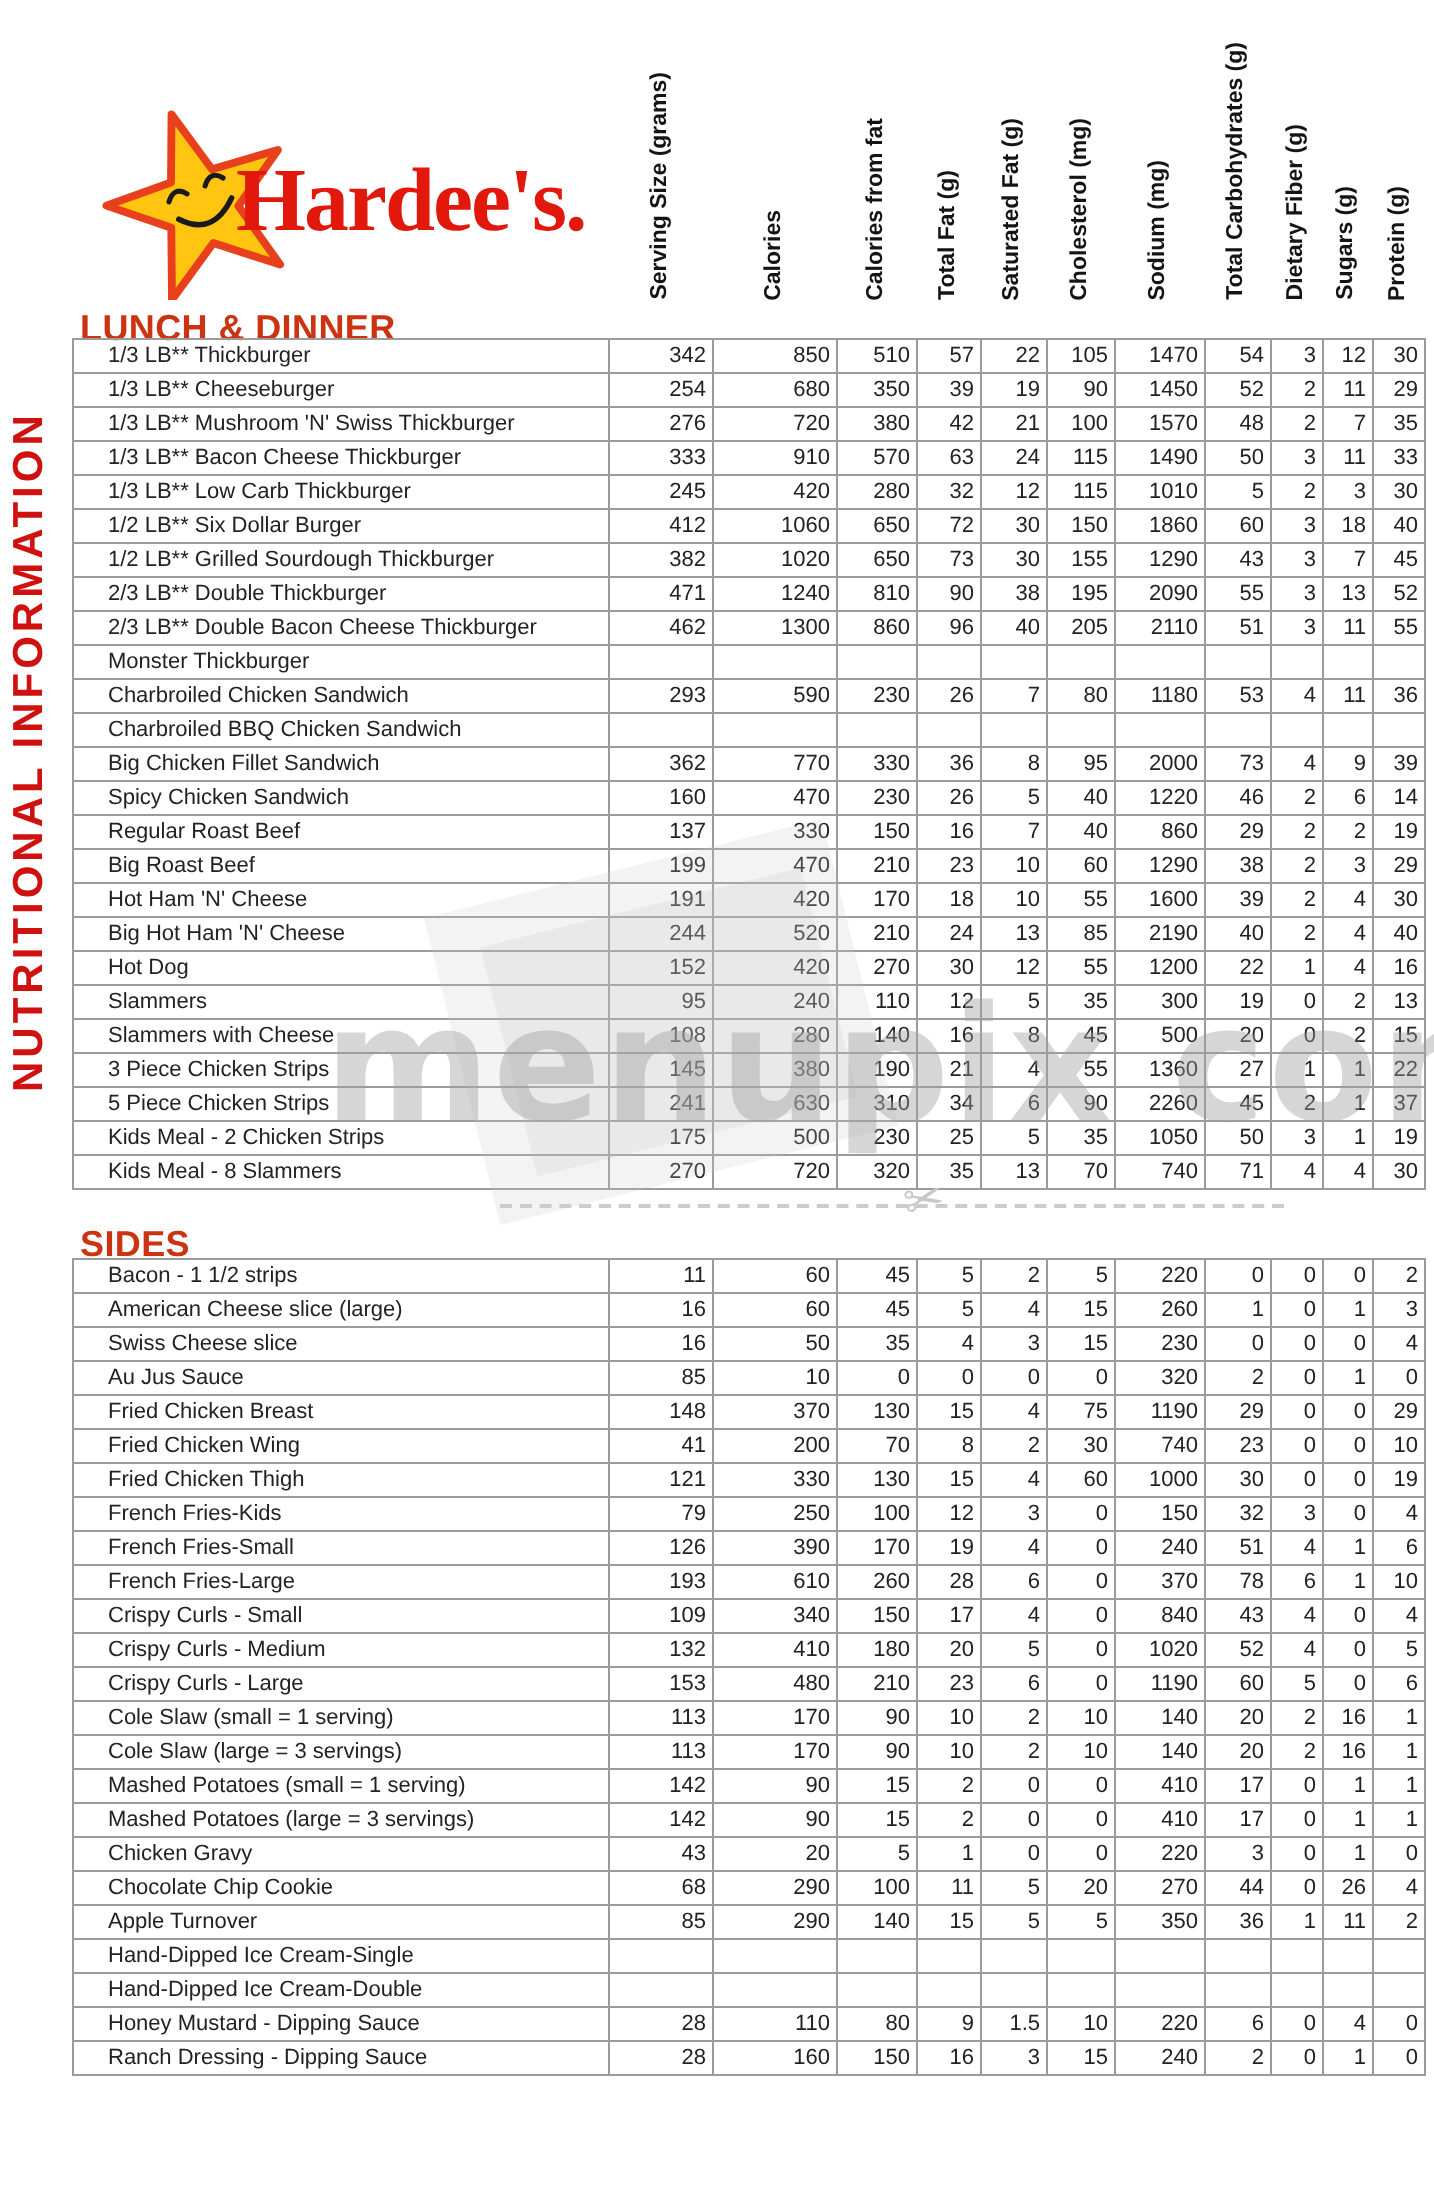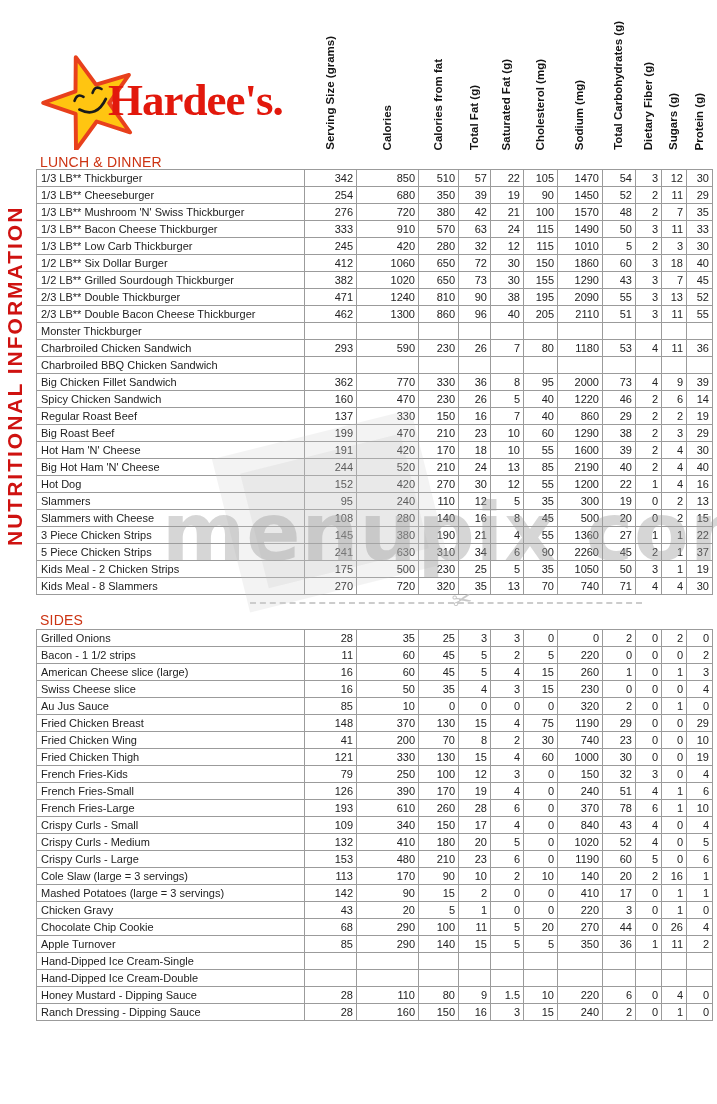--- a/index.html
+++ b/index.html
@@ -1,21 +1,21 @@
 <!DOCTYPE html>
 <html><head>
 <meta charset="utf-8">
 <style>
   html,body{margin:0;padding:0;}
   body{
     width:717px;height:1104px;position:relative;background:#ffffff;
     font-family:"Liberation Sans",sans-serif;overflow:hidden;
   }
   
-  .logo{position:absolute;left:40px;top:48px;width:300px;height:105px;}
+  .logo{position:absolute;left:50px;top:48px;width:300px;height:105px;}
   .logo svg{position:absolute;left:0;top:4px;}
   .wordmark{
     position:absolute;left:68px;top:26px;
     font-family:"Liberation Serif",serif;font-weight:bold;
     font-size:45px;color:#e2180c;letter-spacing:-1px;white-space:nowrap;
   }
   
   .vtitle{position:absolute;left:4px;top:152px;height:394px;display:flex;align-items:flex-end;}
   .vtitle span{
     writing-mode:vertical-rl;transform:rotate(180deg);
@@ -26,38 +26,38 @@
   .colheads{position:absolute;left:36px;top:0;width:676px;height:150px;display:flex;align-items:flex-end;}
   .colheads .spacer{width:268px;height:1px;}
   .hcell{display:flex;justify-content:center;align-items:flex-end;}
   .hcell span{
     writing-mode:vertical-rl;transform:rotate(180deg);
     font-weight:bold;font-size:11.5px;color:#141414;
     white-space:nowrap;line-height:1.1;padding-bottom:4px;
   }
   
   .section-title{
-    position:absolute;left:40px;font-weight:normal;font-size:14px;color:#cc3312;
+    position:absolute;left:40px;font-weight:bold;font-size:18px;color:#cc3312;
     letter-spacing:0.2px;white-space:nowrap;
   }
   #lunch-title{top:154px;}
   #sides-title{top:612px;}
   
   table.nutri{
     position:absolute;left:36px;width:676px;
     border-collapse:collapse;table-layout:fixed;
     background:transparent;
   }
   #lunch-table{top:169px;}
   #sides-table{top:629px;}
   .nutri td{
     border:1px solid #9b9b9b;height:16px;line-height:16px;
     font-size:11px;color:#222;padding:0;white-space:nowrap;overflow:hidden;
   }
-  .nutri td.name{padding-left:4px;text-align:left;margin-left:16px;}
+  .nutri td.name{padding-left:17px;text-align:left;margin-left:16px;}
   .nutri td.num{padding-right:3px;text-align:right;}
   
   .wm-env{
     position:absolute;left:228px;top:432px;width:205px;height:158px;
     background:#c9c9c9;opacity:0.22;transform:rotate(-14deg);z-index:4;pointer-events:none;
   }
   .wm-env2{
     position:absolute;left:252px;top:452px;width:165px;height:118px;
     background:#bdbdbd;opacity:0.18;transform:rotate(-14deg);z-index:4;pointer-events:none;
   }
@@ -518,34 +518,20 @@
       <col style="width:33px">
       <col style="width:34px">
       <col style="width:45px">
     <col style="width:33px">
       <col style="width:26px">
       <col style="width:25px">
       <col style="width:26px">
   </colgroup>
   <tbody>
       <tr>
-        <td class="name">Grilled Onions</td>
-        <td class="num">28</td>
-        <td class="num">35</td>
-        <td class="num">25</td>
-        <td class="num">3</td>
-        <td class="num">3</td>
-        <td class="num">0</td>
-        <td class="num">0</td>
-        <td class="num">2</td>
-        <td class="num">0</td>
-        <td class="num">2</td>
-        <td class="num">0</td>
-      </tr>
-      <tr>
         <td class="name">Bacon - 1 1/2 strips</td>
         <td class="num">11</td>
         <td class="num">60</td>
         <td class="num">45</td>
         <td class="num">5</td>
         <td class="num">2</td>
         <td class="num">5</td>
         <td class="num">220</td>
         <td class="num">0</td>
         <td class="num">0</td>
@@ -714,31 +700,59 @@
         <td class="num">23</td>
         <td class="num">6</td>
         <td class="num">0</td>
         <td class="num">1190</td>
         <td class="num">60</td>
         <td class="num">5</td>
         <td class="num">0</td>
         <td class="num">6</td>
       </tr>
       <tr>
+        <td class="name">Cole Slaw (small = 1 serving)</td>
+        <td class="num">113</td>
+        <td class="num">170</td>
+        <td class="num">90</td>
+        <td class="num">10</td>
+        <td class="num">2</td>
+        <td class="num">10</td>
+        <td class="num">140</td>
+        <td class="num">20</td>
+        <td class="num">2</td>
+        <td class="num">16</td>
+        <td class="num">1</td>
+      </tr>
+      <tr>
         <td class="name">Cole Slaw (large = 3 servings)</td>
         <td class="num">113</td>
         <td class="num">170</td>
         <td class="num">90</td>
         <td class="num">10</td>
         <td class="num">2</td>
         <td class="num">10</td>
         <td class="num">140</td>
         <td class="num">20</td>
         <td class="num">2</td>
         <td class="num">16</td>
+        <td class="num">1</td>
+      </tr>
+      <tr>
+        <td class="name">Mashed Potatoes (small = 1 serving)</td>
+        <td class="num">142</td>
+        <td class="num">90</td>
+        <td class="num">15</td>
+        <td class="num">2</td>
+        <td class="num">0</td>
+        <td class="num">0</td>
+        <td class="num">410</td>
+        <td class="num">17</td>
+        <td class="num">0</td>
+        <td class="num">1</td>
         <td class="num">1</td>
       </tr>
       <tr>
         <td class="name">Mashed Potatoes (large = 3 servings)</td>
         <td class="num">142</td>
         <td class="num">90</td>
         <td class="num">15</td>
         <td class="num">2</td>
         <td class="num">0</td>
         <td class="num">0</td>

